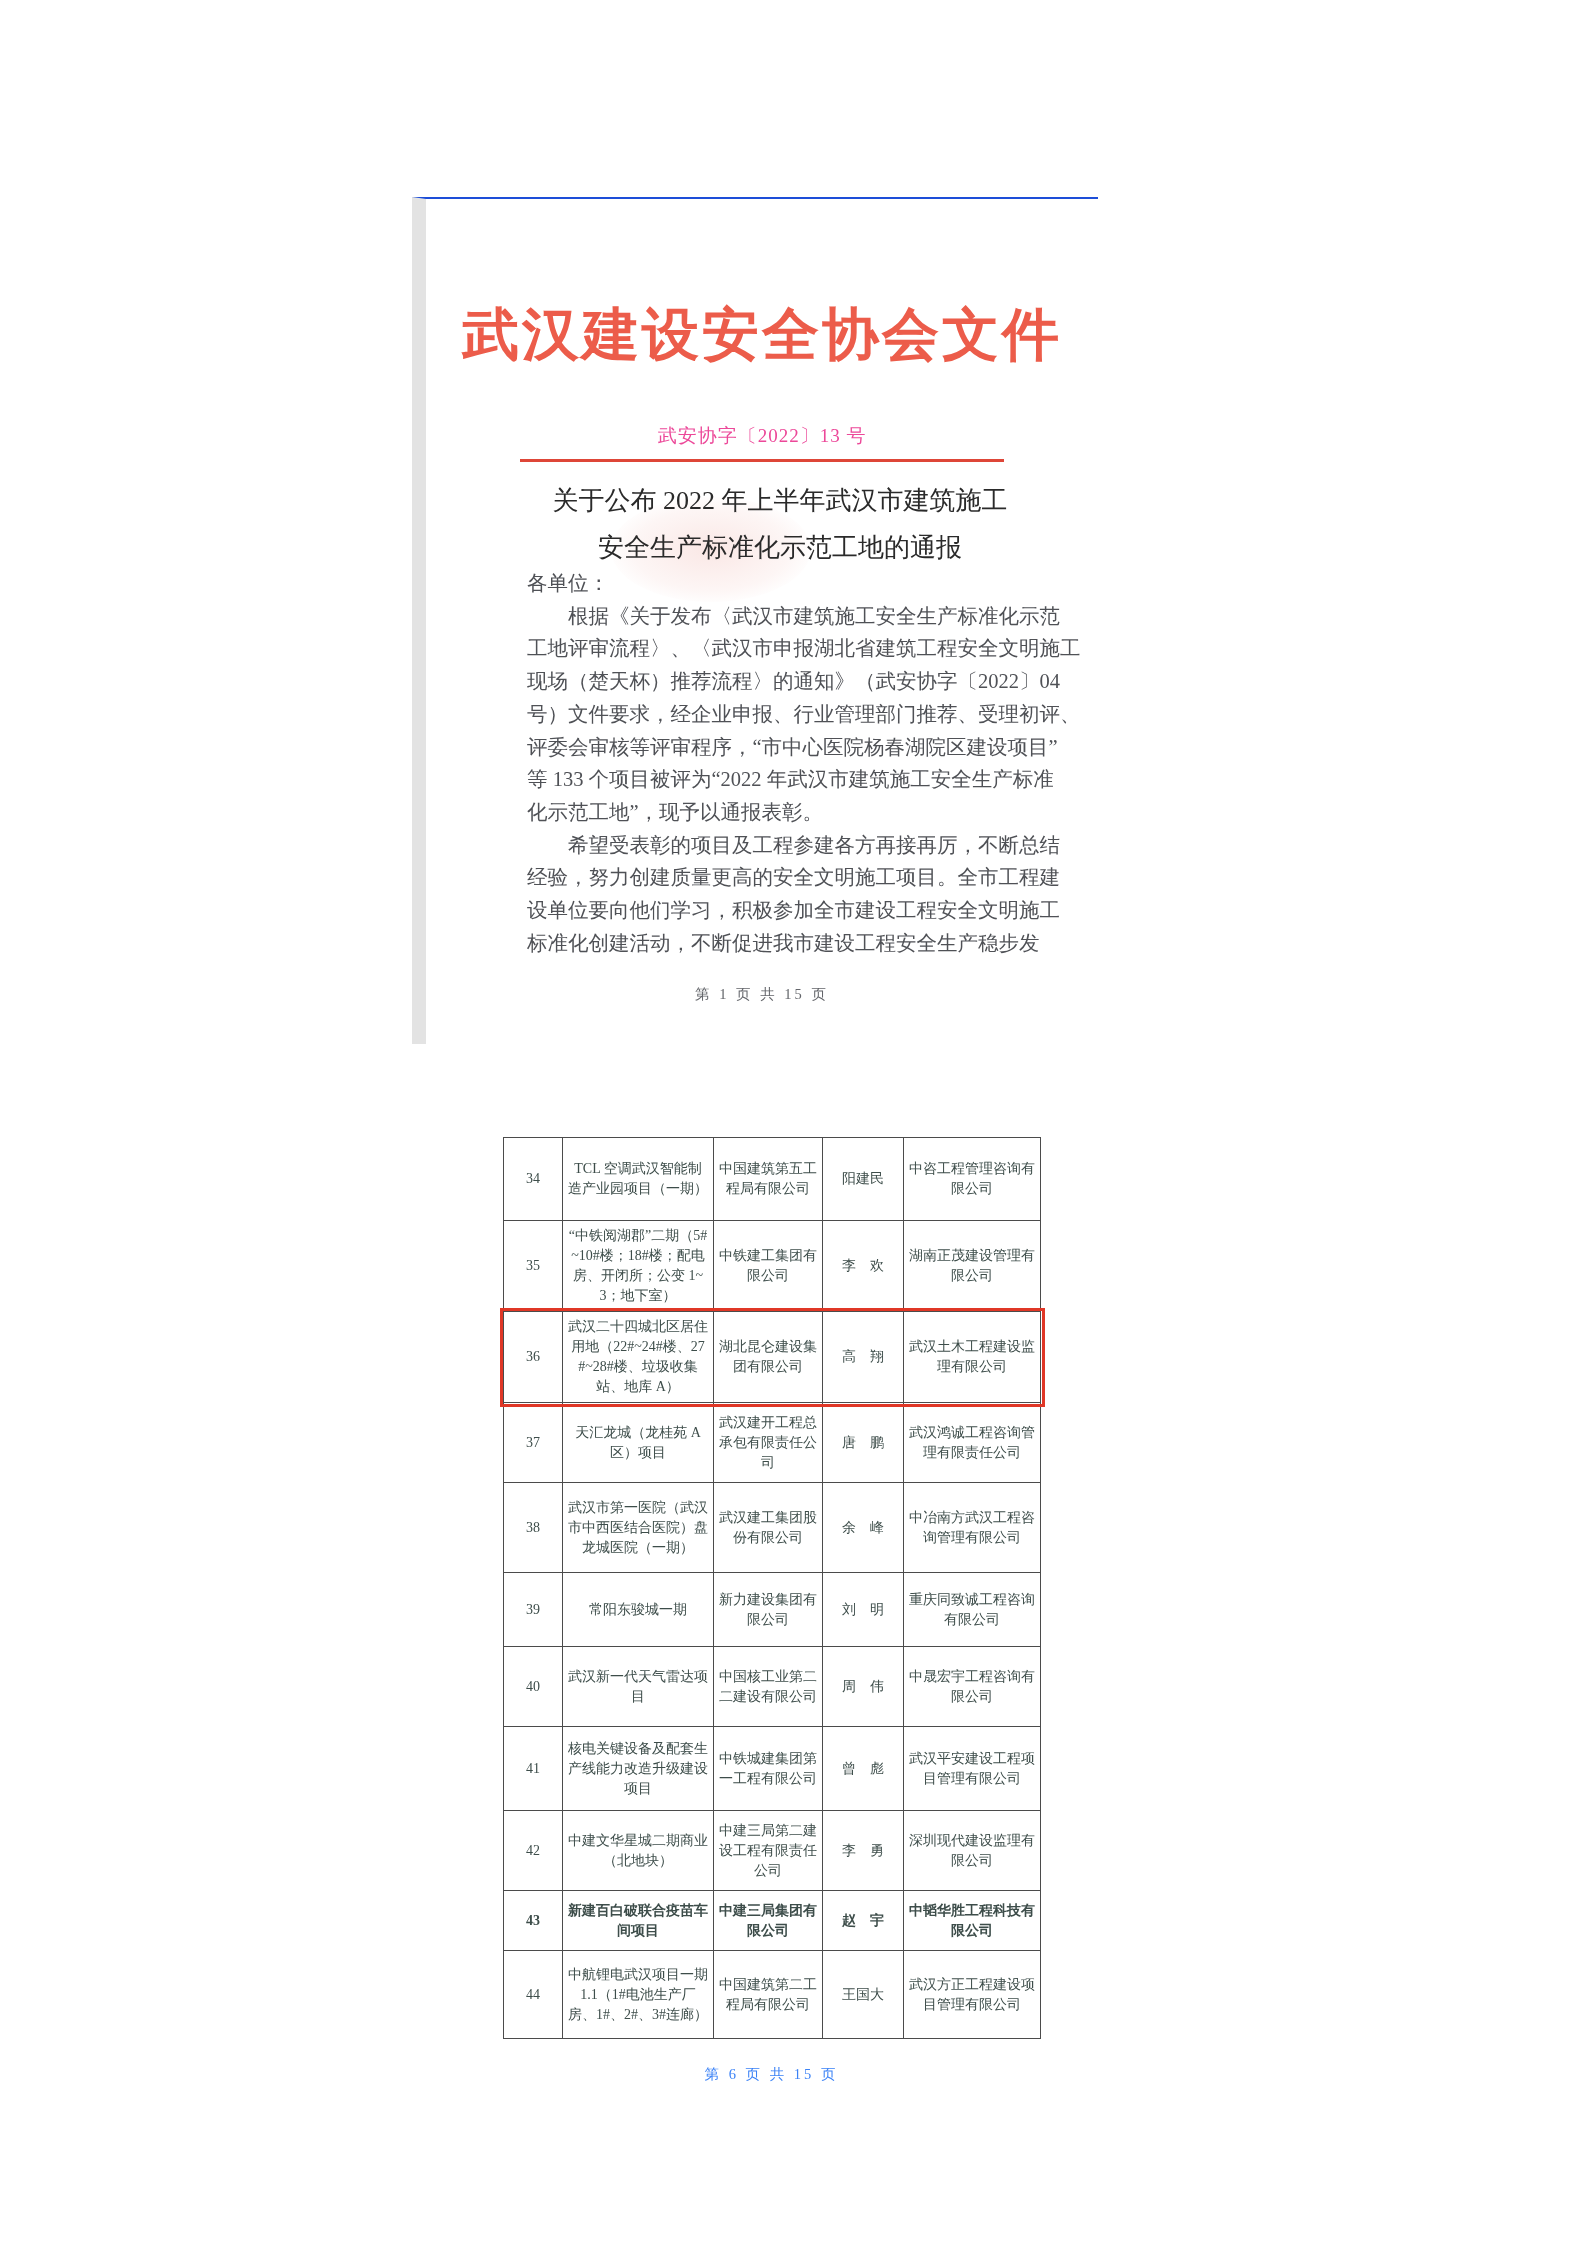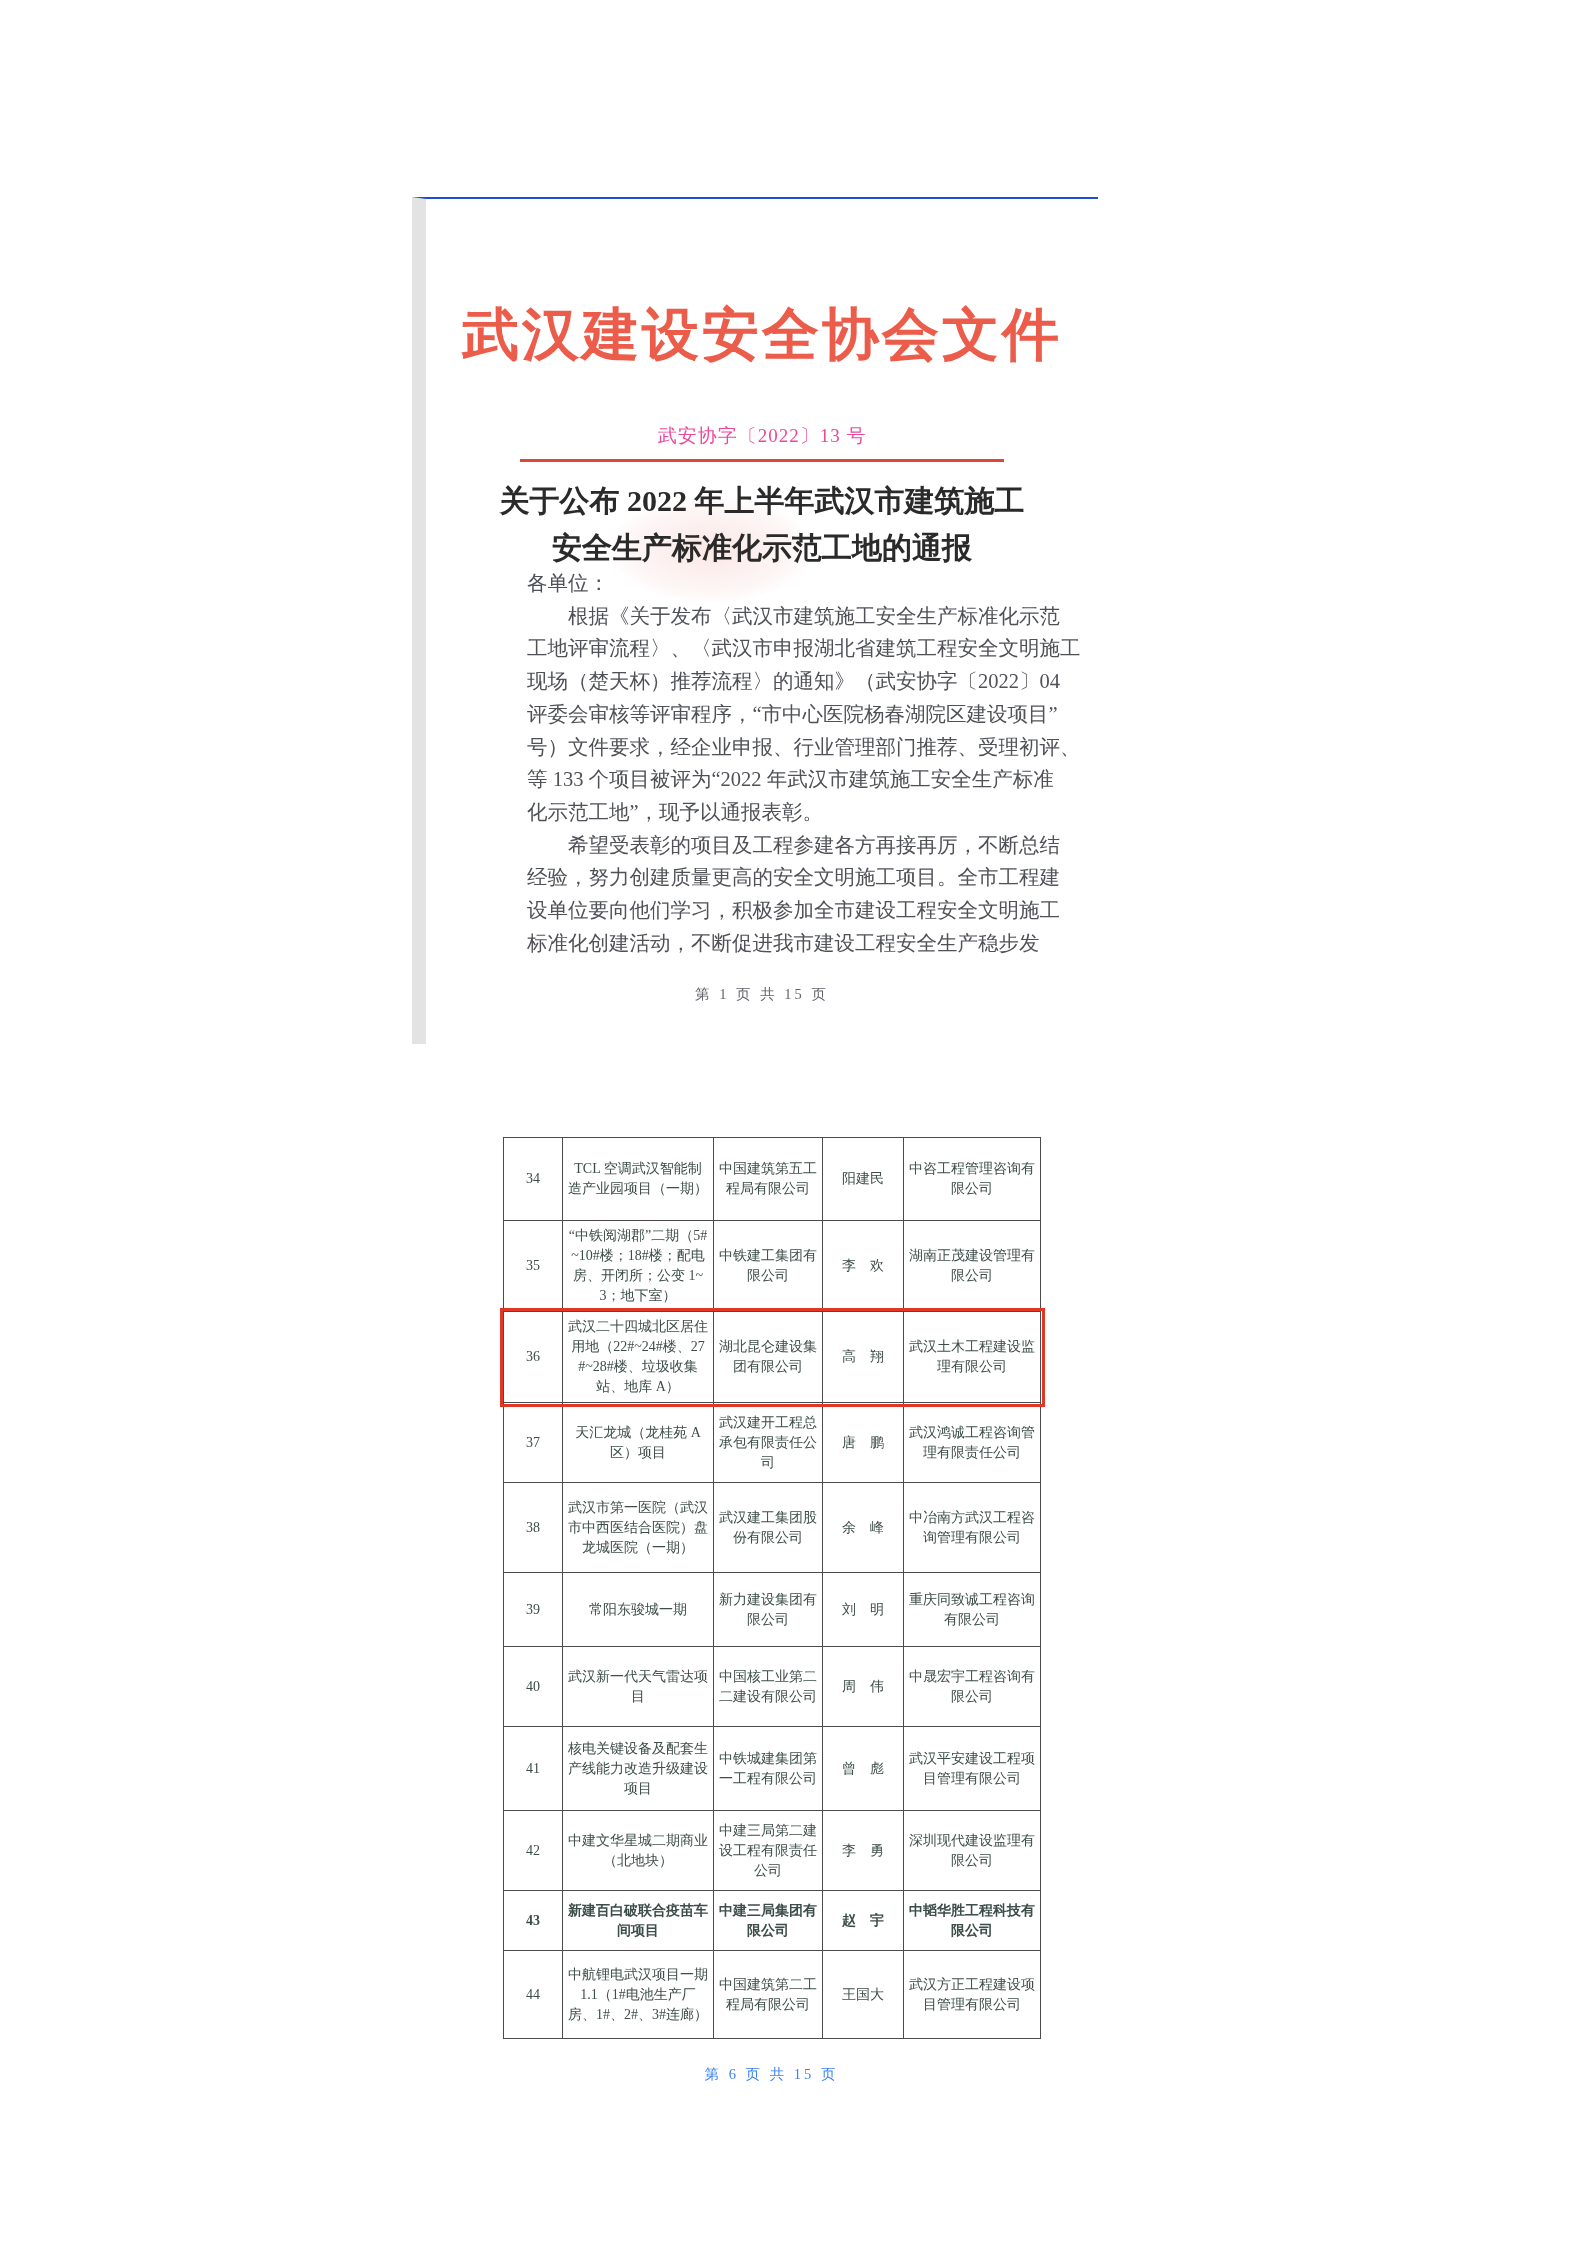--- a/index.html
+++ b/index.html
@@ -21,21 +21,21 @@
   .doc-number{
     position:absolute;top:224px;left:0;width:100%;text-align:center;
     font-size:19px;color:#ec4899;letter-spacing:1px;
   }
   .red-rule{
     position:absolute;top:260px;left:50%;transform:translateX(-50%);
     width:484px;height:3px;background:#de4638;
   }
   .heading{
     position:absolute;top:278px;left:0;width:100%;text-align:center;
-    font-size:30px;font-weight:bold;color:#2a2a2a;line-height:47px;white-space:nowrap;
+    font-size:26px;font-weight:normal;color:#2a2a2a;line-height:47px;white-space:nowrap;padding-left:18px;
   }
   .seal{
     position:absolute;top:298px;left:185px;width:200px;height:105px;border-radius:50%;
     background:radial-gradient(ellipse at center, rgba(228,125,112,0.18) 0%, rgba(228,125,112,0.07) 55%, rgba(228,125,112,0) 75%);
     pointer-events:none;
   }
   .p1-body{
     position:absolute;top:368px;left:101px;width:516px;
     font-size:20.5px;line-height:32.7px;color:#4f5156;
   }
@@ -89,22 +89,22 @@
     <div class="heading">
       <div>关于公布 2022 年上半年武汉市建筑施工</div>
       <div>安全生产标准化示范工地的通报</div>
     </div>
 
     <div class="p1-body">
       <div class="bline">各单位：</div>
       <div class="bline">　　根据《关于发布〈武汉市建筑施工安全生产标准化示范</div>
       <div class="bline">工地评审流程〉、〈武汉市申报湖北省建筑工程安全文明施工</div>
       <div class="bline">现场（楚天杯）推荐流程〉的通知》（武安协字〔2022〕04</div>
+      <div class="bline">号）文件要求，经企业申报、行业管理部门推荐、受理初评、</div>
       <div class="bline">评委会审核等评审程序，“市中心医院杨春湖院区建设项目”</div>
-      <div class="bline">号）文件要求，经企业申报、行业管理部门推荐、受理初评、</div>
       <div class="bline">等 133 个项目被评为“2022 年武汉市建筑施工安全生产标准</div>
       <div class="bline">化示范工地”，现予以通报表彰。</div>
       <div class="bline">　　希望受表彰的项目及工程参建各方再接再厉，不断总结</div>
       <div class="bline">经验，努力创建质量更高的安全文明施工项目。全市工程建</div>
       <div class="bline">设单位要向他们学习，积极参加全市建设工程安全文明施工</div>
       <div class="bline">标准化创建活动，不断促进我市建设工程安全生产稳步发</div>
     </div>
 
     <div class="page-footer">第 1 页 共 15 页</div>
   </div>

